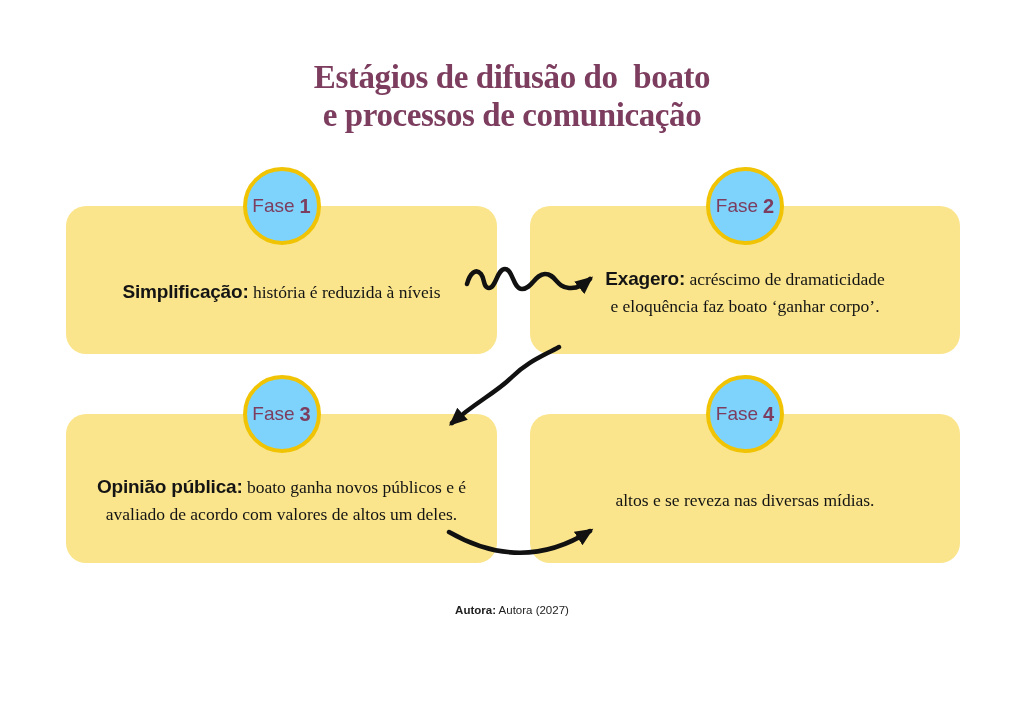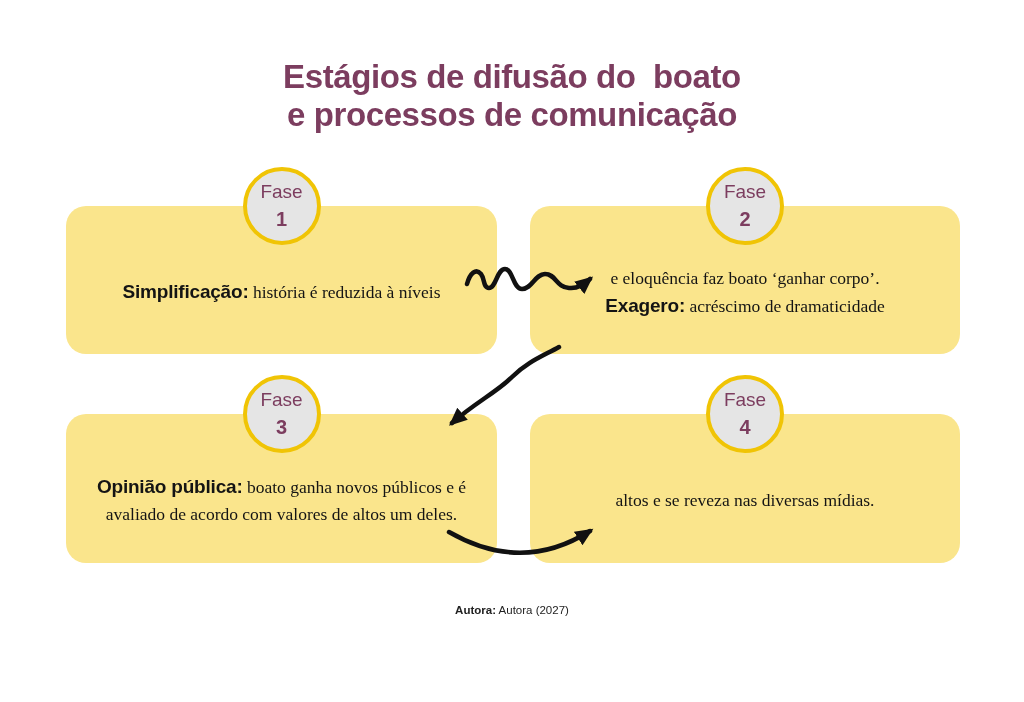--- a/index.html
+++ b/index.html
@@ -11,21 +11,21 @@
     overflow: hidden;
     font-family: "Liberation Sans", sans-serif;
   }
   .title {
     position: absolute;
     top: 58px;
     left: 0;
     width: 100%;
     margin: 0;
     text-align: center;
-    font-family: Liberation Sans, sans-serif;
+    font-family: Liberation Serif, serif;
     font-weight: bold;
     font-size: 33px;
     line-height: 38px;
     letter-spacing: -0.4px;
     color: var(--title, #7C3D5F);
     white-space: pre-wrap;
   }
   .phase-box {
     position: absolute;
     background: var(--box-fill, #FAE58C);
@@ -42,30 +42,29 @@
   .pos3 { left: 66px;  top: 414px; width: 431px; height: 149px; }
   .pos4 { left: 530px; top: 414px; width: 430px; height: 149px; }
   .badge {
     position: absolute;
     top: -39px;
     left: 50%;
     transform: translateX(-50%);
     width: 78px;
     height: 78px;
     border-radius: 50%;
-    background: #e5e5e5;
+    background: #7dd3fc;
     border: 4px solid var(--badge-ring, #F0C405);
     box-sizing: border-box;
     display: flex;
     align-items: center;
     justify-content: center;
     gap: 5px;
     color: var(--badge-text, #7C3D5F);
     font-size: 19px;
-    flex-direction: column;
   }
   .badge .num { font-weight: bold; font-size: 20px; }
   .desc {
     margin: 0;
     text-align: center;
     color: #141414;
     font-family: "Liberation Serif", serif;
     font-size: 17.5px;
     line-height: 27px;
   }
@@ -119,22 +118,22 @@
       <span class="line"><b class="lead">Simplificação:</b> <span>história é reduzida à níveis</span></span>
     </p>
   </section>
 
   <section class="phase-box pos2">
     <div class="badge">
       <span>Fase</span>
       <span class="num">2</span>
     </div>
     <p class="desc">
+      <span class="line"><b class="lead">Exagero:</b> <span>acréscimo de dramaticidade</span></span>
       <span class="line">e eloquência faz boato ‘ganhar corpo’.</span>
-      <span class="line"><b class="lead">Exagero:</b> <span>acréscimo de dramaticidade</span></span>
     </p>
   </section>
 
   <section class="phase-box pos3">
     <div class="badge">
       <span>Fase</span>
       <span class="num">3</span>
     </div>
     <p class="desc">
       <span class="line"><b class="lead">Opinião pública:</b> <span>boato ganha novos públicos e é</span></span>

